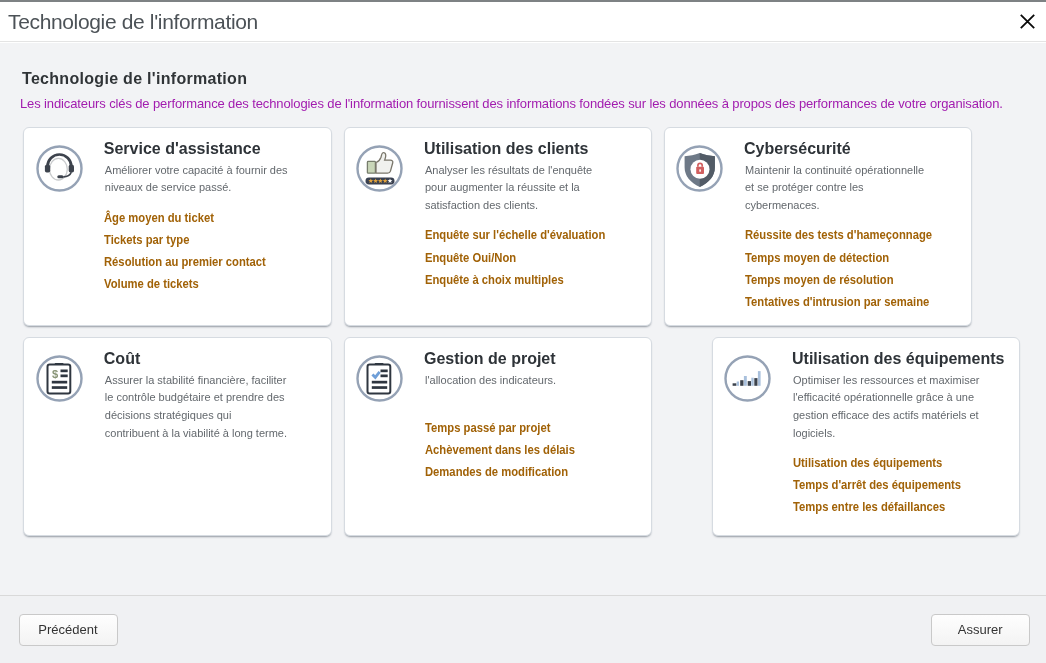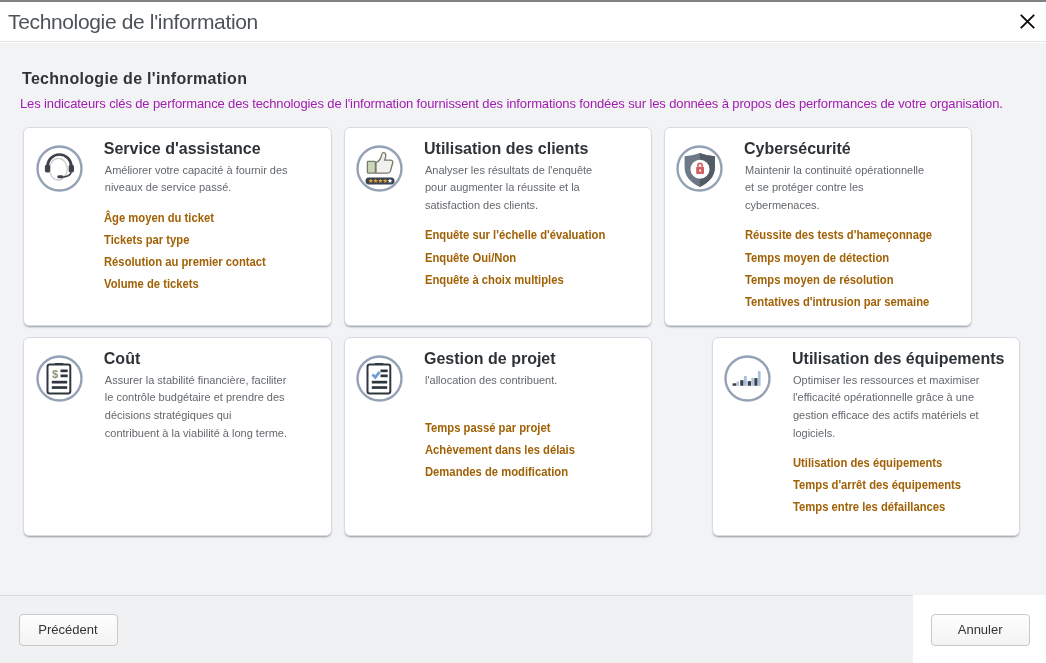--- a/index.html
+++ b/index.html
@@ -21,21 +21,21 @@
 .c6 { left:663.5px; top:336.8px;margin-left:48px; }
 .icon { position:absolute; left:11.8px; top:17.5px; width:47px; height:47px; }
 .ctitle { position:absolute; left:79.5px; top:11px; font-size:16px; line-height:20px; font-weight:bold; color:#2e3338; white-space:nowrap; }
 .cdesc { position:absolute; left:80.5px; top:34px; font-size:11px; line-height:17.6px; color:#63686d; }
 .cdesc div { white-space:nowrap; }
 .clinks { position:absolute; left:80px; font-size:13px; line-height:22.25px; font-weight:bold; color:#a16207; }
 .clinks div { white-space:nowrap; transform:scaleX(0.865); transform-origin:0 50%; }
 .links2 { top:79px; }
 .links3 { top:96.8px; }
 .links4 { top:114.1px; }
-.footer { position:absolute; left:0; top:595px; width:913px; height:68px; background:#f0f1f3; border-top:1px solid #d9d9d9; }
+.footer { position:absolute; left:0; top:595px; width:1046px; height:68px; background:#f0f1f3; border-top:1px solid #d9d9d9; }
 .btn { position:absolute; top:18.4px; width:99px; height:32px; border:1px solid #c9c9c9; border-radius:4px; background:linear-gradient(#fefefe,#f3f3f3); font-size:13px; color:#333; text-align:center; line-height:30px; }
 .btn-prev { left:18.5px; }
 .btn-cancel { left:930.5px; width:99.3px; }
 </style>
 </head>
 <body>
 <div class="topline"></div>
 <div class="header">
   <div class="hdr-title">Technologie de l'information</div>
   <svg class="close-x" width="15" height="15" viewBox="0 0 15 15">
@@ -144,21 +144,21 @@
     <rect x="18.7" y="7.9" width="8.8" height="3.4" rx="0.8" fill="#2f3640"></rect>
     <rect x="11.5" y="9.6" width="22.8" height="28.8" rx="2.2" fill="#fff" stroke="#2f3640" stroke-width="2"></rect>
     <path d="M16.4 19.5 l 2.9 2.8 l 4.3 -5.4" fill="none" stroke="#6f9fd8" stroke-width="2.8"></path>
     <rect x="24.5" y="14.5" width="7.2" height="2.7" fill="#2f3640"></rect>
     <rect x="24.5" y="19.5" width="7.2" height="2.7" fill="#2f3640"></rect>
     <rect x="15.8" y="25.8" width="15.4" height="2.7" fill="#2f3640"></rect>
     <rect x="15.8" y="31.2" width="15.4" height="2.7" fill="#2f3640"></rect>
   </svg>
   <div class="ctitle">Gestion de projet</div>
   <div class="cdesc">
-      <div>l'allocation des contribuent.</div>
+      <div>l'allocation des indicateurs.</div>
     </div>
   <div class="clinks links2">
     <div>Temps passé par projet</div>
     <div>Achèvement dans les délais</div>
     <div>Demandes de modification</div>
   </div>
 </div>
 
 <div class="card c6">
   <svg class="icon" viewBox="0 0 47 47">
@@ -183,14 +183,14 @@
     </div>
   <div class="clinks links4">
     <div>Utilisation des équipements</div>
     <div>Temps d'arrêt des équipements</div>
     <div>Temps entre les défaillances</div>
   </div>
 </div>
 
 <div class="footer">
   <div class="btn btn-prev">Précédent</div>
-  <div class="btn btn-cancel">Annuler</div>
+  <div class="btn btn-cancel">Assurer</div>
 </div>
 
 </body></html>

